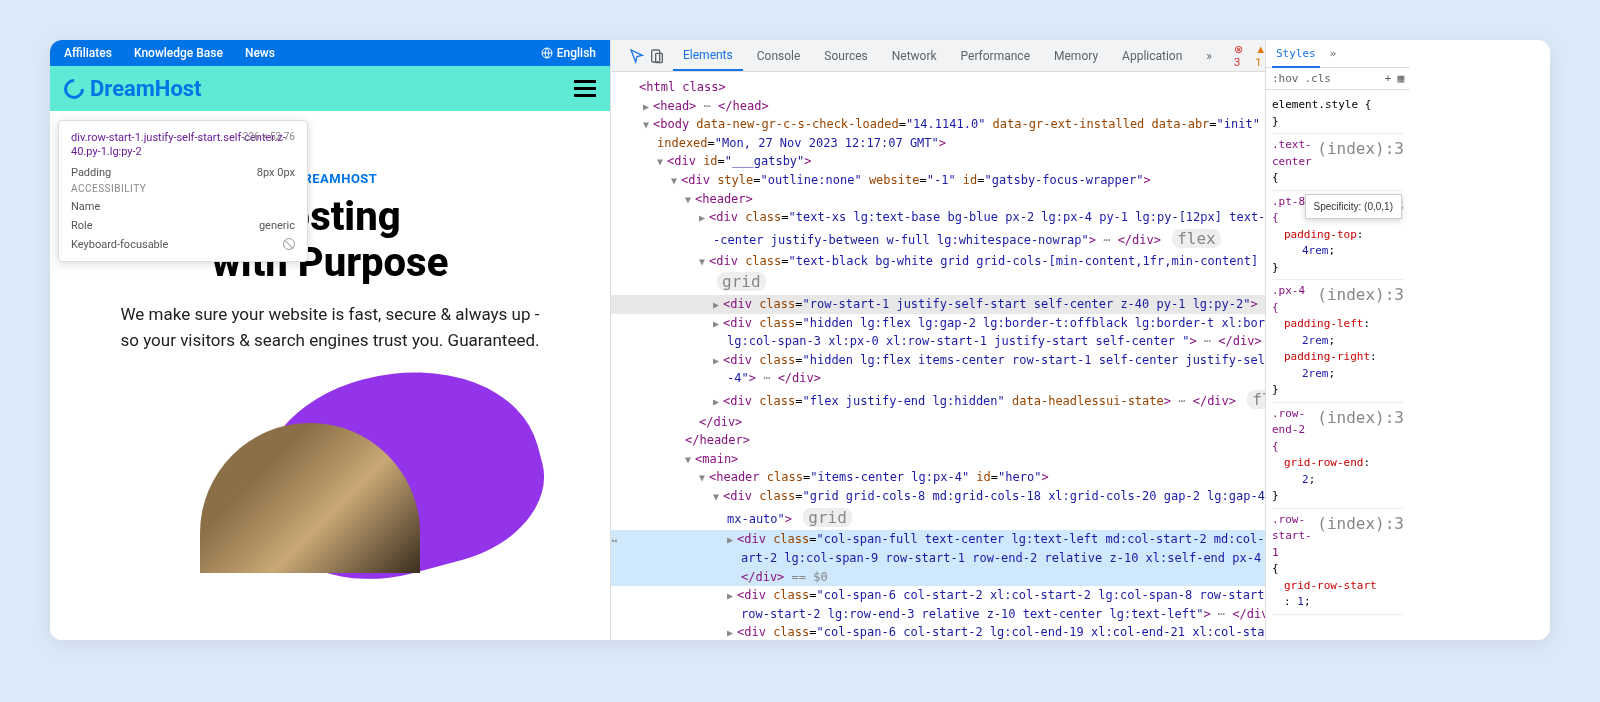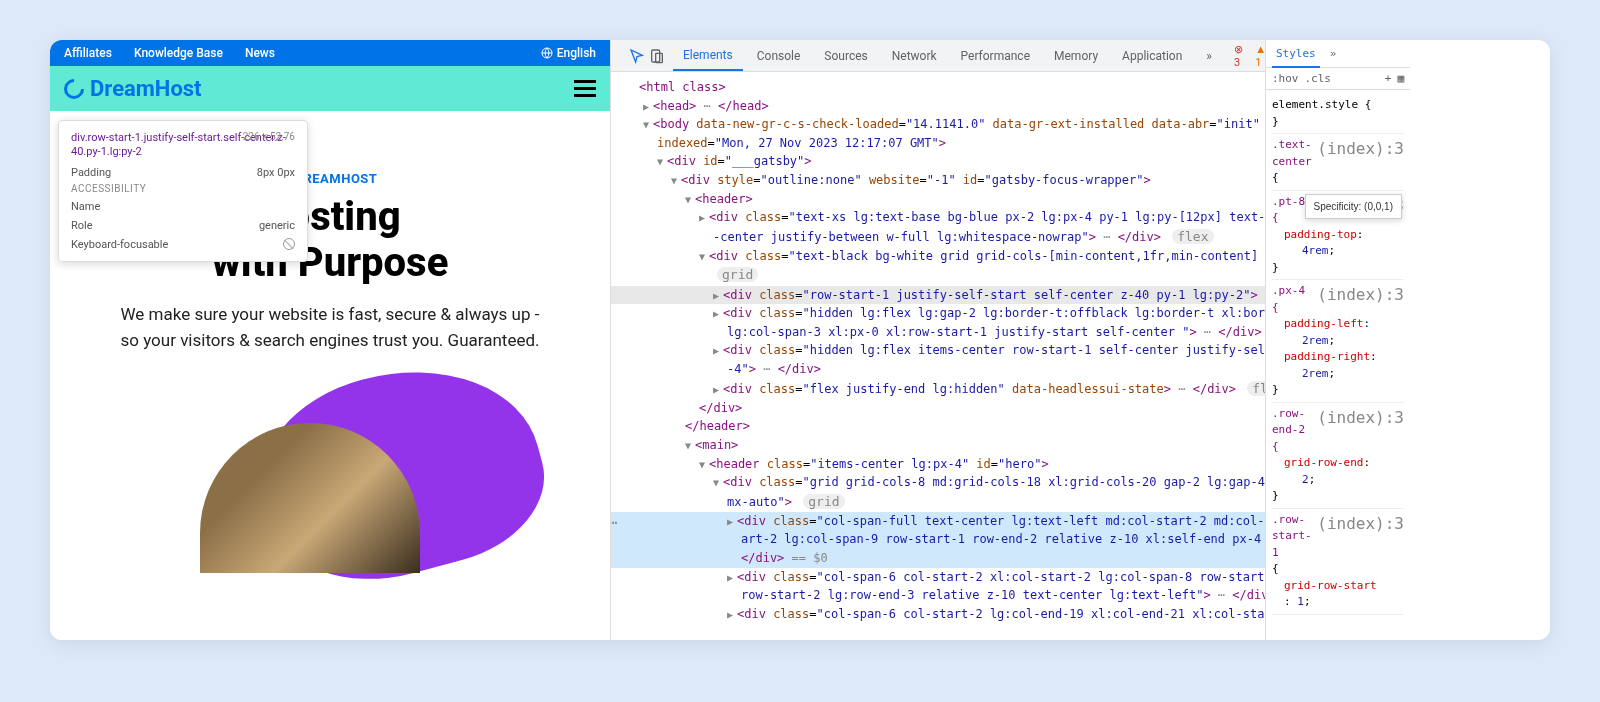--- a/index.html
+++ b/index.html
@@ -39,21 +39,21 @@
 .dt-spacer{flex:1}
 .badge{font-size:11px;padding:1px 4px;border-radius:8px}
 .b-err{color:#d93025}
 .b-warn{color:#e37400}
 .b-info{background:#e37400;color:#fff}
 .dom{font-family:Menlo,Consolas,monospace;font-size:12px;line-height:1.55;padding:6px 0;overflow:auto;flex:1;white-space:nowrap}
 .dom .ln{padding:0 8px 0 0}
 .dom .i1{padding-left:18px}.dom .i2{padding-left:32px}.dom .i3{padding-left:46px}.dom .i4{padding-left:60px}.dom .i5{padding-left:74px}.dom .i6{padding-left:88px}.dom .i7{padding-left:102px}.dom .i8{padding-left:116px}
 .ar{color:#888;display:inline-block;width:10px;font-size:10px}
 .tg{color:#881280}.at{color:#994500}.av{color:#1a1aa6}.pn{color:#888}
-.pill{background:#eee;color:#888;font-size:13px;padding:0 5px;border-radius:8px;margin-left:4px}
+.pill{background:#eee;color:#888;font-size:16px;padding:0 5px;border-radius:8px;margin-left:4px}
 .hl{background:#cfe8fc}
 .sel-row{background:#e8e8e8}
 .dots{position:absolute;left:-2px;color:#888;font-size:14px}
 .dom .ln.rel{position:relative}
 .side{width:145px;border-left:1px solid #ddd;display:flex;flex-direction:column;background:#fff;font-family:Menlo,Consolas,monospace;font-size:11px}
 .side-tabs{display:flex;border-bottom:1px solid #ddd;height:28px;align-items:center;padding:0 6px;gap:6px}
 .side-tab{color:#5f6368;font-size:11px;padding:6px 4px;cursor:pointer}
 .side-tab.act{color:#1a73e8;border-bottom:2px solid #1a73e8;margin-bottom:-1px}
 .side-tools{display:flex;border-bottom:1px solid #ddd;padding:4px 6px;gap:6px;align-items:center;font-size:11px;color:#5f6368}
 .styles{padding:4px 6px;overflow:auto;line-height:1.5}

